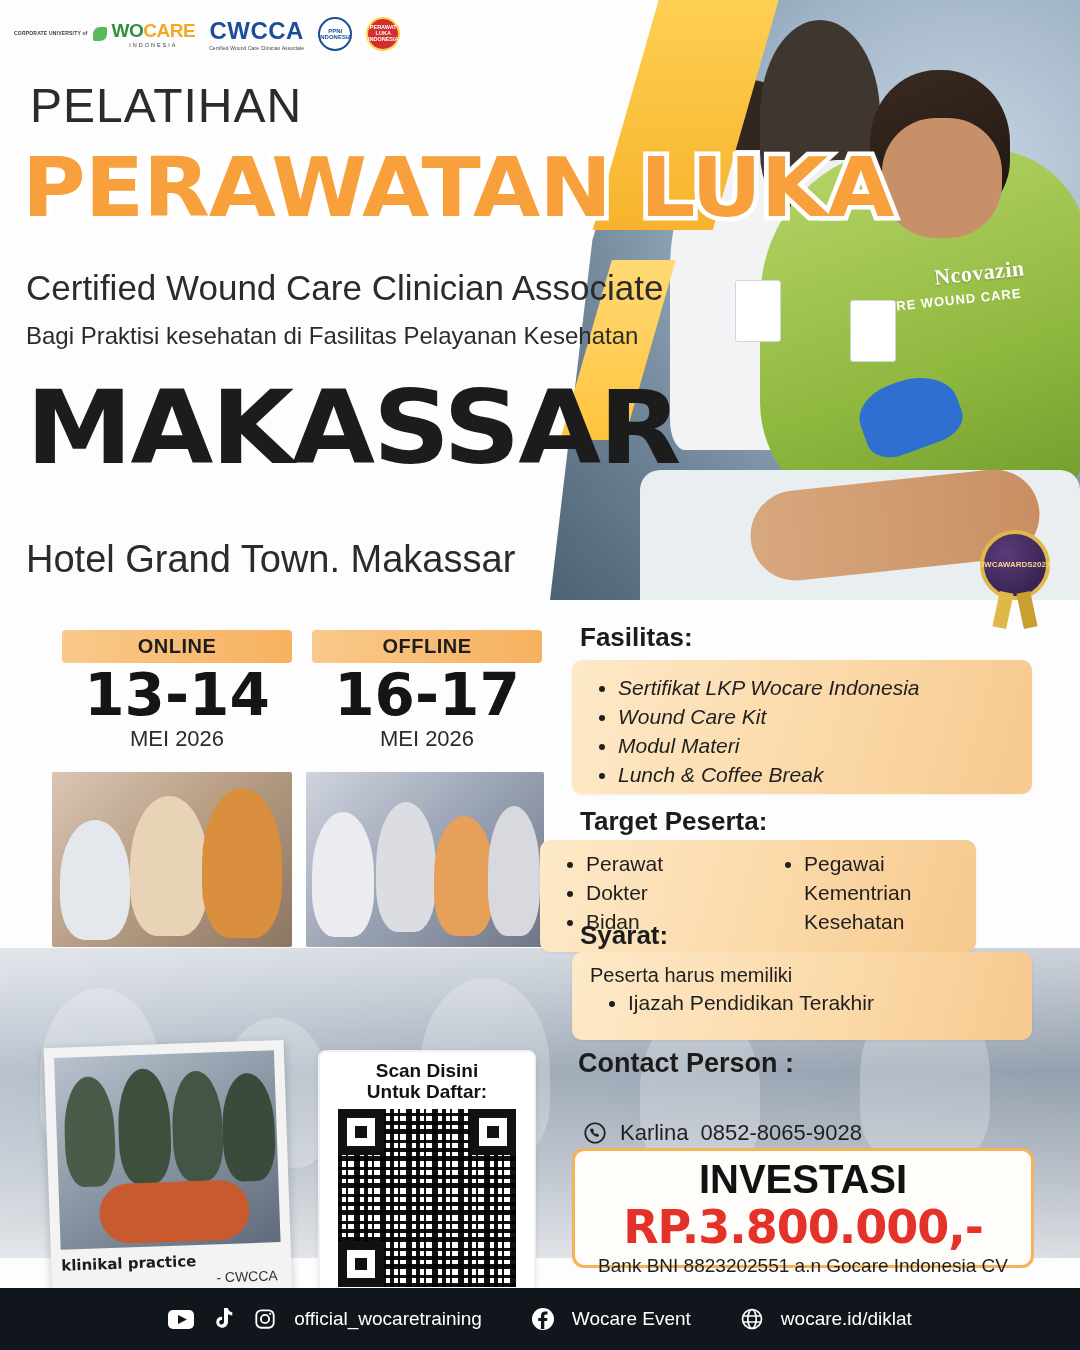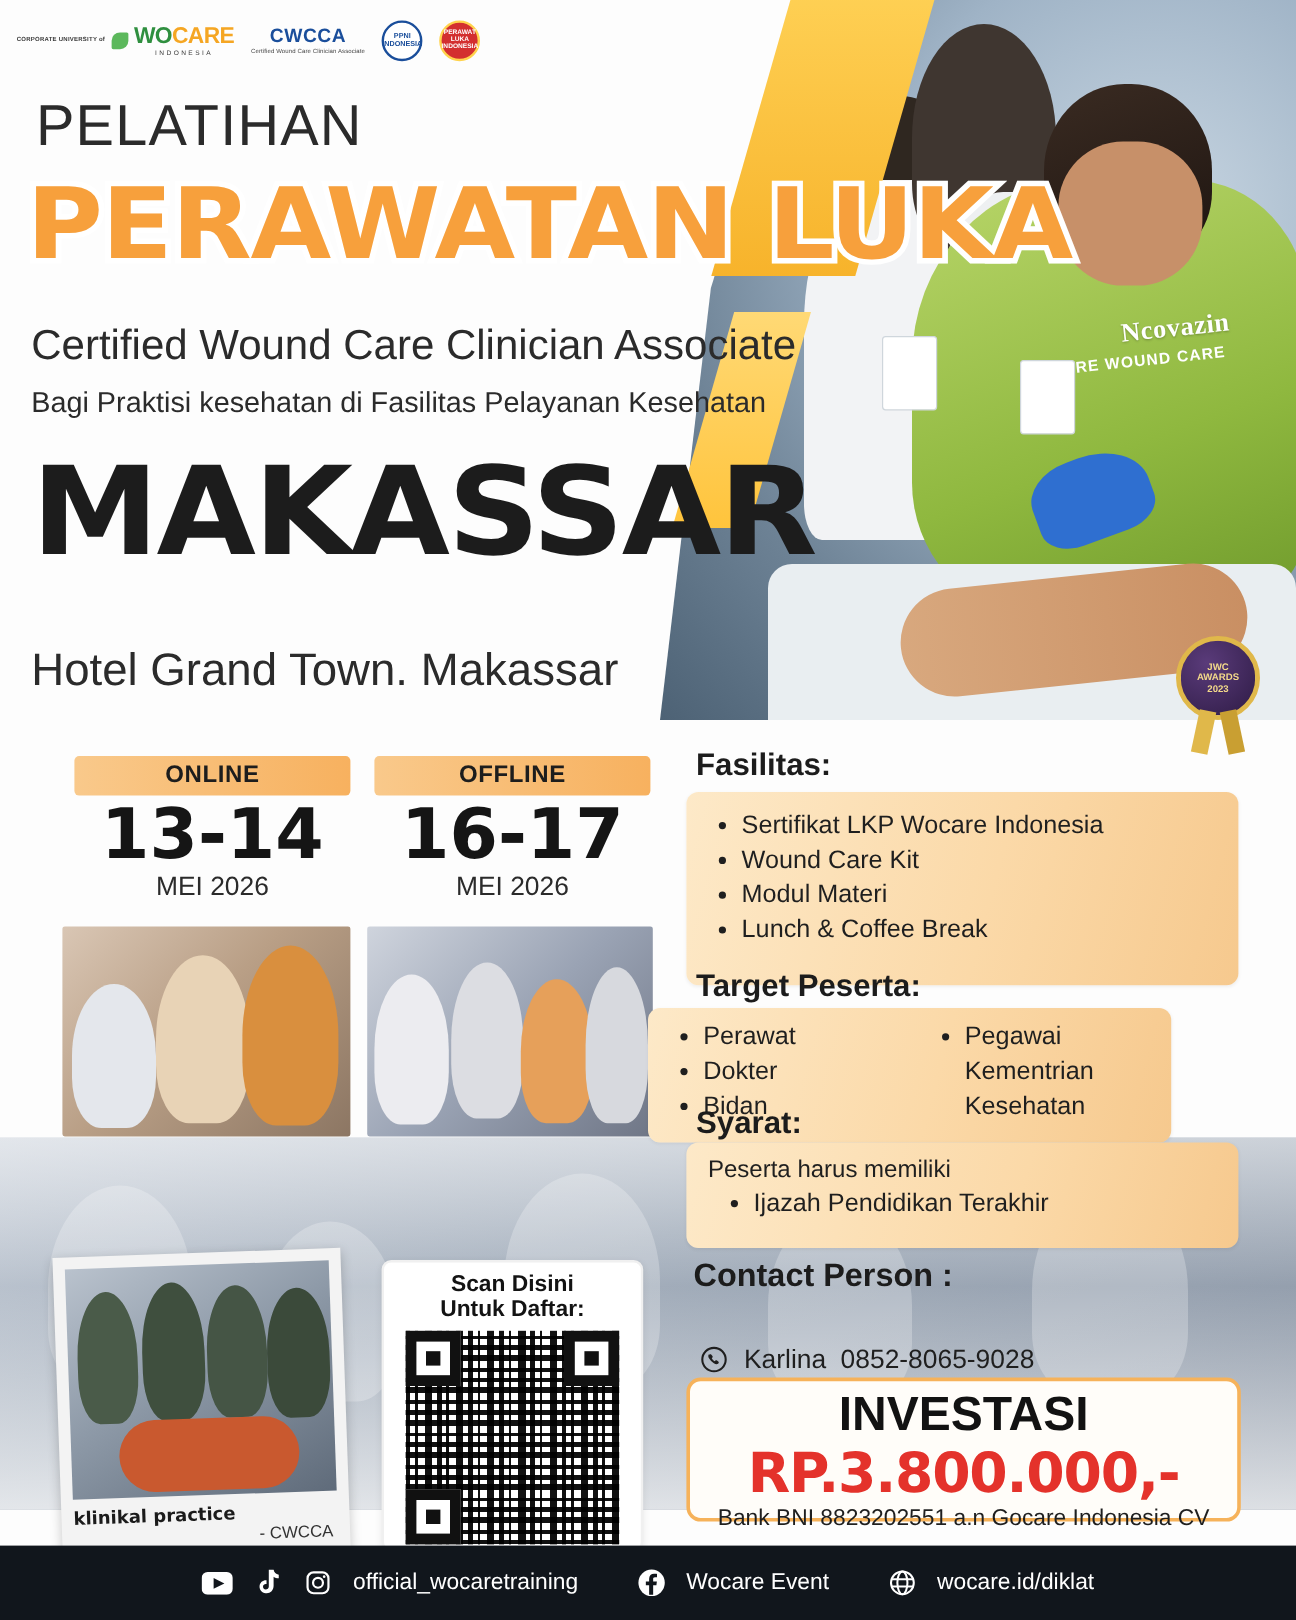--- a/index.html
+++ b/index.html
@@ -23,21 +23,21 @@
     font-size: 5px; line-height: 1.05; font-weight: bold; color: #3a3a3a;
     text-align: center; letter-spacing: .2px;
   }
   .logo-wocare .wmark { display: flex; flex-direction: column; align-items: center; }
   .logo-wocare .wtext { font-size: 19px; font-weight: bold; color: #2f8f3f; letter-spacing: -.5px; }
   .logo-wocare .wtext .care { color: #f5a623; }
   .logo-wocare .wsub { font-size: 5.5px; color: #3a3a3a; letter-spacing: 2px; }
   .leafdot { width: 14px; height: 14px; background: #5cb85c; border-radius: 50% 10% 50% 10%; }
 
   .logo-cwcca { display: flex; flex-direction: column; align-items: center; }
-  .logo-cwcca .big { font-size: 16px; font-weight: bold; color: #1a4e9b; letter-spacing: .5px; }
+  .logo-cwcca .big { font-size: 24px; font-weight: bold; color: #1a4e9b; letter-spacing: .5px; }
   .logo-cwcca .sm { font-size: 5px; color: #444; letter-spacing: .1px; }
 
   .logo-round {
     width: 34px; height: 34px; border-radius: 50%;
     border: 2px solid #1a4e9b; display: flex; align-items: center; justify-content: center;
     font-size: 6px; color: #1a4e9b; font-weight: bold; text-align: center; line-height: 1;
     background: #fff;
   }
   .logo-round2 {
     width: 34px; height: 34px; border-radius: 50%;
@@ -162,21 +162,21 @@
   }
 
   
   .award {
     position: absolute; right: 22px; top: 530px; width: 78px; height: 100px; z-index: 30;
   }
   .award .disc {
     width: 70px; height: 70px; border-radius: 50%;
     background: radial-gradient(circle at 35% 30%, #5a3b7a, #2e1b45);
     border: 4px solid #e0b84a; color: #f3d98a; font-size: 8px; font-weight: bold;
-    display: flex; flex-direction: column; align-items: center; justify-content: center;
+    display: flex; align-items: center; justify-content: center;
     line-height: 1.15; text-align: center;
   }
   .award .tail { position: absolute; left: 16px; top: 62px; width: 14px; height: 36px; background: #e0b84a; transform: rotate(12deg); }
   .award .tail2 { position: absolute; left: 40px; top: 62px; width: 14px; height: 36px; background: #c99f32; transform: rotate(-12deg); }
 
   
   .datebox { position: absolute; text-align: center; }
   .datebox .tag {
     width: 230px; padding: 5px 0; border-radius: 4px;
     background: linear-gradient(90deg,#f9c98b,#f7b15f);
@@ -220,21 +220,21 @@
     background: linear-gradient(105deg, #fde9c8 0%, #fbd9a8 55%, #f6c98e 100%);
     box-shadow: 0 1px 3px rgba(0,0,0,.06);
   }
   .panel-title {
     position: absolute; font-size: 26px; font-weight: bold; color: #1c1c1c; z-index: 12;
   }
   .panel ul { margin: 0; padding: 14px 0 14px 46px; }
   .panel li { font-size: 21px; color: #1f1f1f; line-height: 1.38; }
 
   #fasilitas-title { top: 622px; left: 580px; }
-  #fasilitas-panel { top: 660px; left: 572px; width: 460px; height: 161px; }
+  #fasilitas-panel { top: 660px; left: 572px; width: 460px; height: 134px; font-style: italic; }
 
   #target-title { top: 806px; left: 580px; }
   #target-panel { top: 840px; left: 540px; width: 436px; height: 112px; }
   #target-panel .cols { display: flex; }
   #target-panel .cols ul { flex: 1; padding-top: 10px; }
 
   #syarat-title { top: 920px; left: 580px; }
   #syarat-panel { top: 952px; left: 572px; width: 460px; height: 88px;
     background: linear-gradient(105deg, #fde9c8 0%, #fbd9a8 60%, #f6c98e 100%); }
   #syarat-panel .lead { font-size: 20px; color: #1f1f1f; padding: 12px 0 0 18px; }

